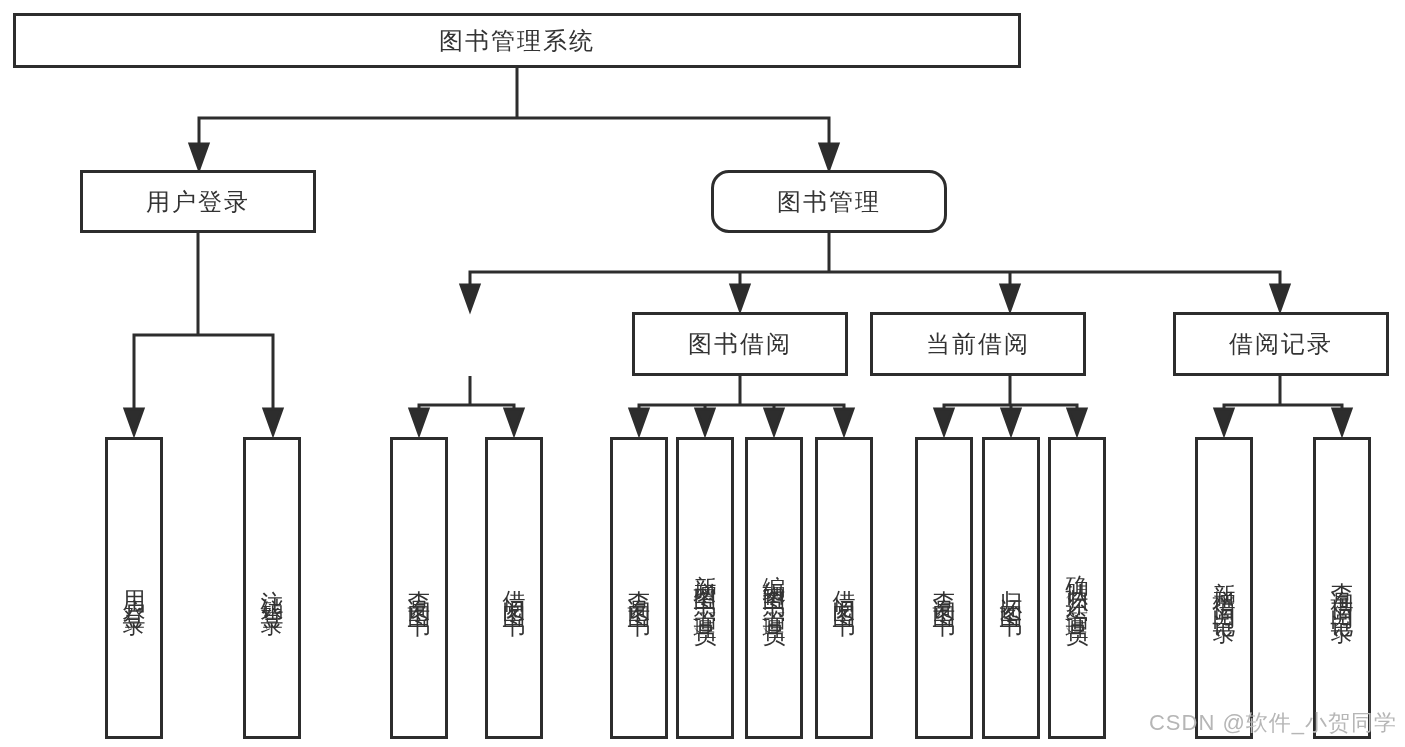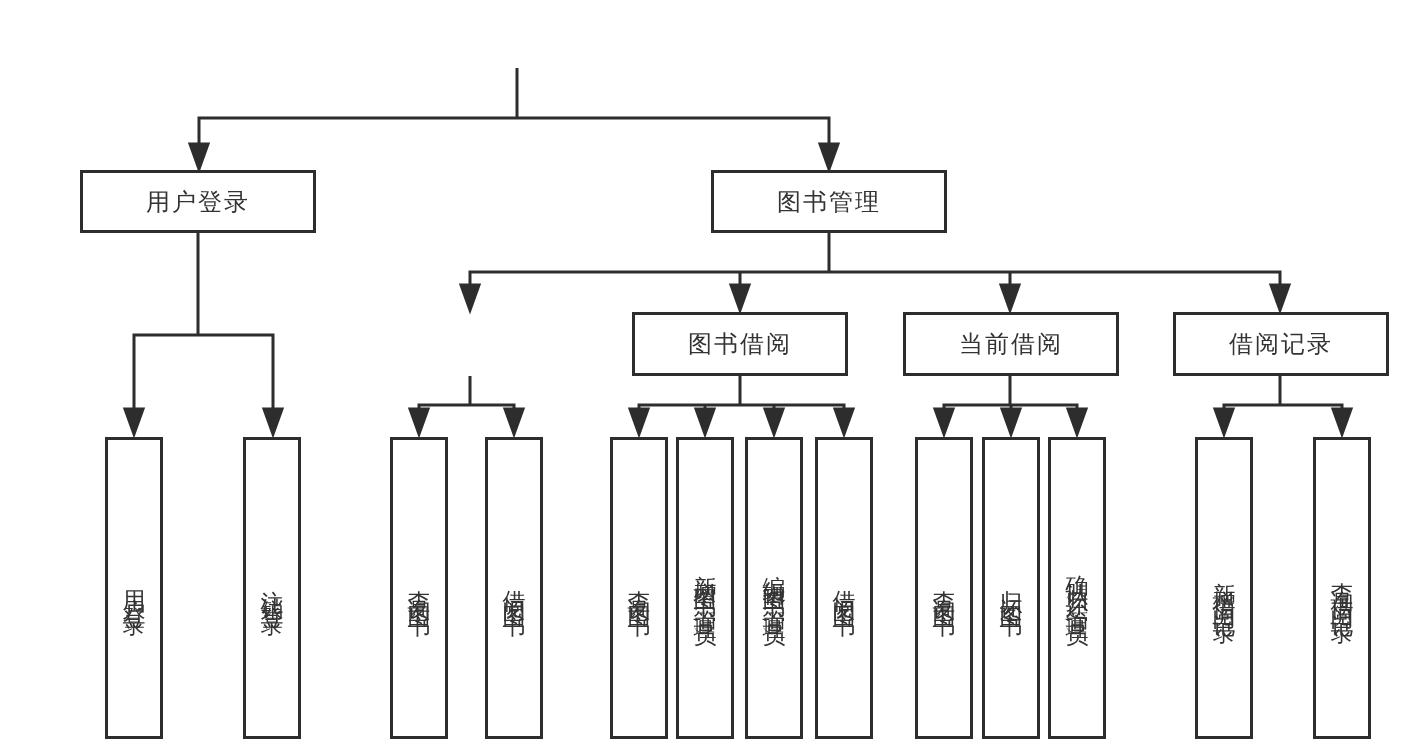--- a/index.html
+++ b/index.html
@@ -106,32 +106,35 @@
       <polygon points="1068,409 1086,409 1077,434"></polygon>
     </g>
 
     <g stroke="#2d2d2d" stroke-width="3" fill="#2d2d2d">
       <path fill="none" d="M1280 376 L1280 405 M1222.5 405 L1343.5 405 M1224 405 L1224 412 M1342 405 L1342 412"></path>
       <polygon points="1215,409 1233,409 1224,434"></polygon>
       <polygon points="1333,409 1351,409 1342,434"></polygon>
     </g>
   </svg>
 
+  <div class="node hbox root-box">
+    <span class="htext">图书管理系统</span>
+  </div>
 
   <div class="node hbox l2-box" style="left:80px;">
     <span class="htext">用户登录</span>
   </div>
-  <div class="node hbox l2-box" style="left:711px;">
+  <div class="node hbox l2-box" style="left:711px;border-radius:18px;">
     <span class="htext">图书管理</span>
   </div>
 
   <div class="node hbox l3-box" style="left:632px;font-family:Liberation Mono, monospace;">
     <span class="htext">图书借阅</span>
   </div>
-  <div class="node hbox l3-box" style="left:903px;">
+  <div class="node hbox l3-box" style="left:870px;">
     <span class="htext">当前借阅</span>
   </div>
   <div class="node hbox l3-box" style="left:1173px;">
     <span class="htext">借阅记录</span>
   </div>
 
   <div class="node vbox" style="left:105px;">
     <span class="vtext">用户登录</span>
   </div>
   <div class="node vbox" style="left:243px;">
@@ -168,14 +171,15 @@
     <span class="vtext tight">确认归还（管理员）</span>
   </div>
 
   <div class="node vbox" style="left:1195px;">
     <span class="vtext">新增借阅记录</span>
   </div>
   <div class="node vbox" style="left:1313px;">
     <span class="vtext">查询借阅记录</span>
   </div>
 
+  <div id="watermark">CSDN @软件_小贺同学</div>
 
 </div>
 
 </body></html>

